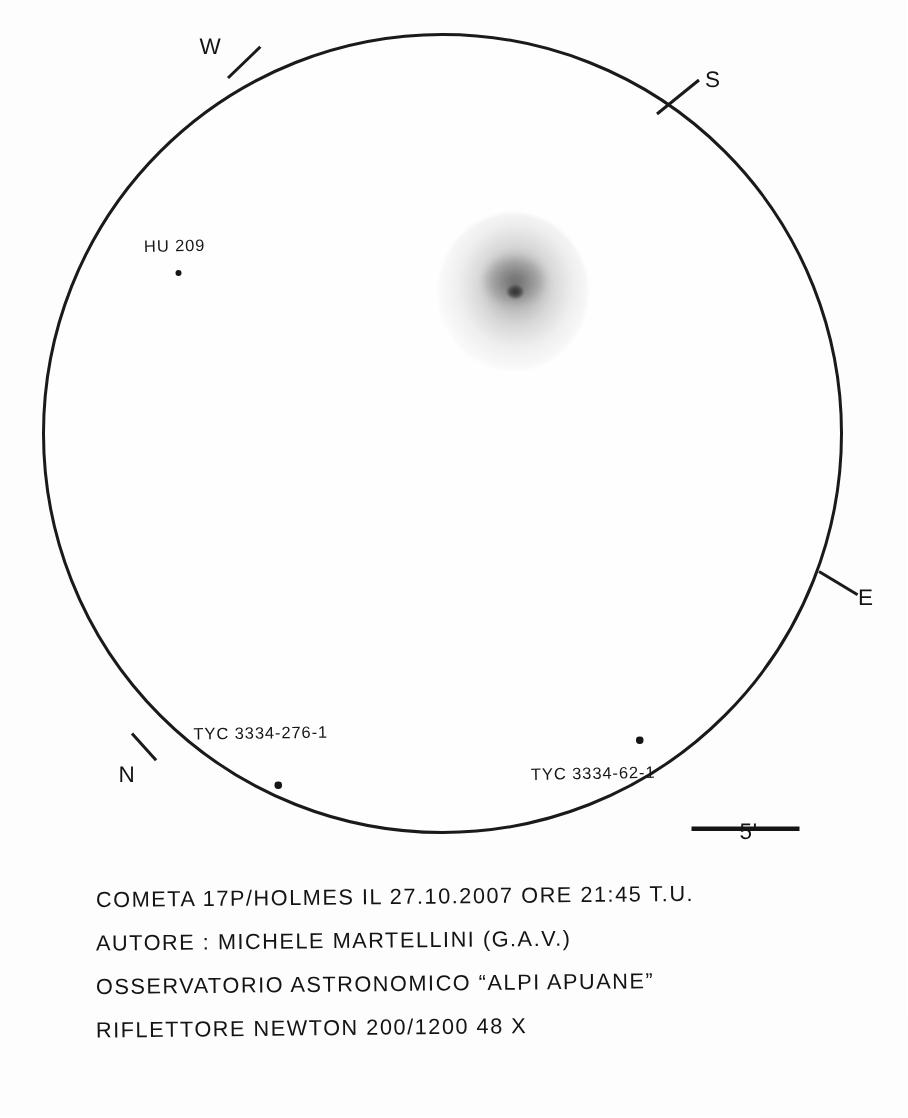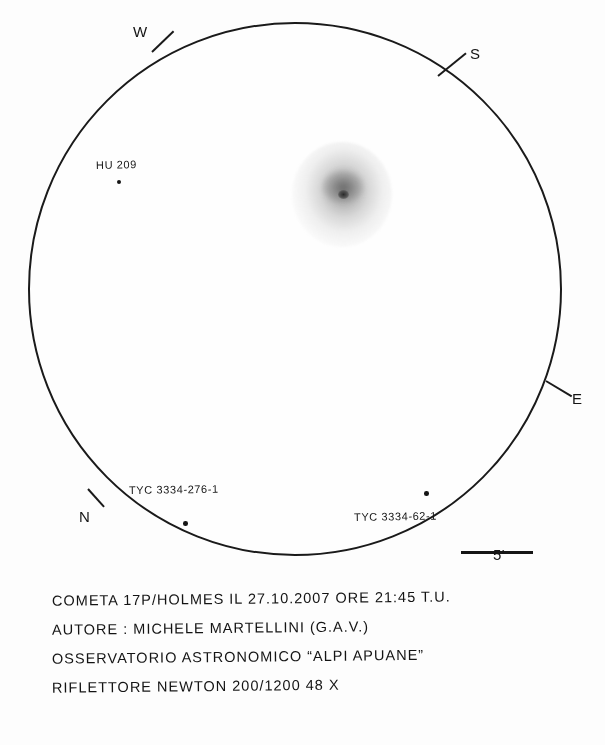--- a/index.html
+++ b/index.html
@@ -127,21 +127,21 @@
     left: 493px;
     top: 546px;
     font-size: 15px;
     color: #141414;
     letter-spacing: 0.5px;
   }
 
   
   #caption {
     position: absolute;
-    left: 52px;
+    left: 64px;
     top: 590px;
     width: 520px;
   }
   #caption .line {
     font-family: "Liberation Sans", sans-serif;
     font-size: 14.5px;
     letter-spacing: 1.0px;
     color: #141414;
     margin-bottom: 13px;
     white-space: nowrap;

